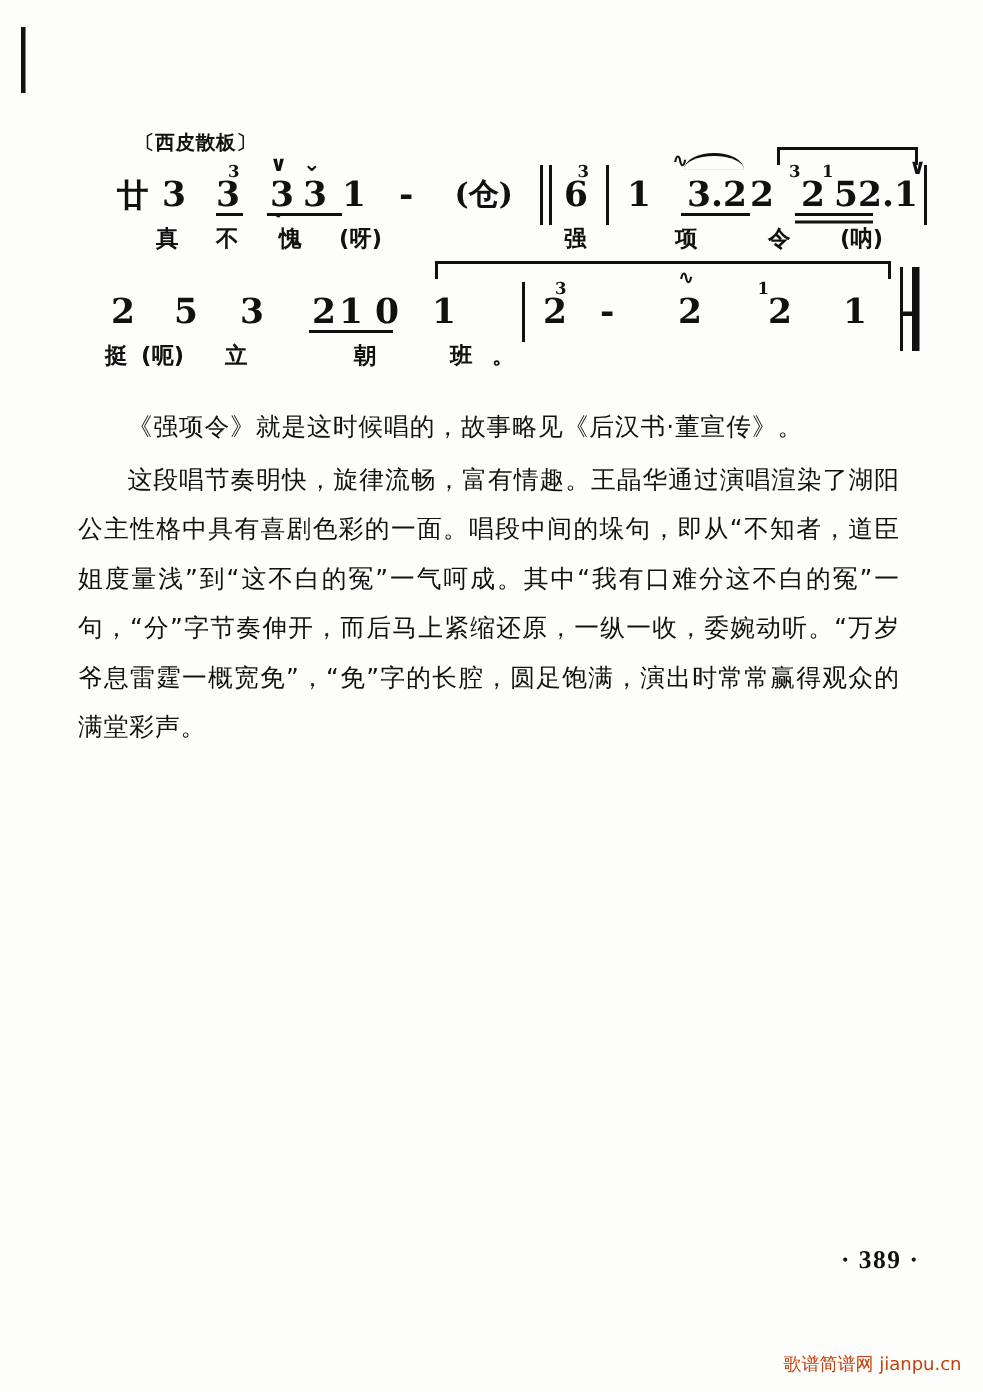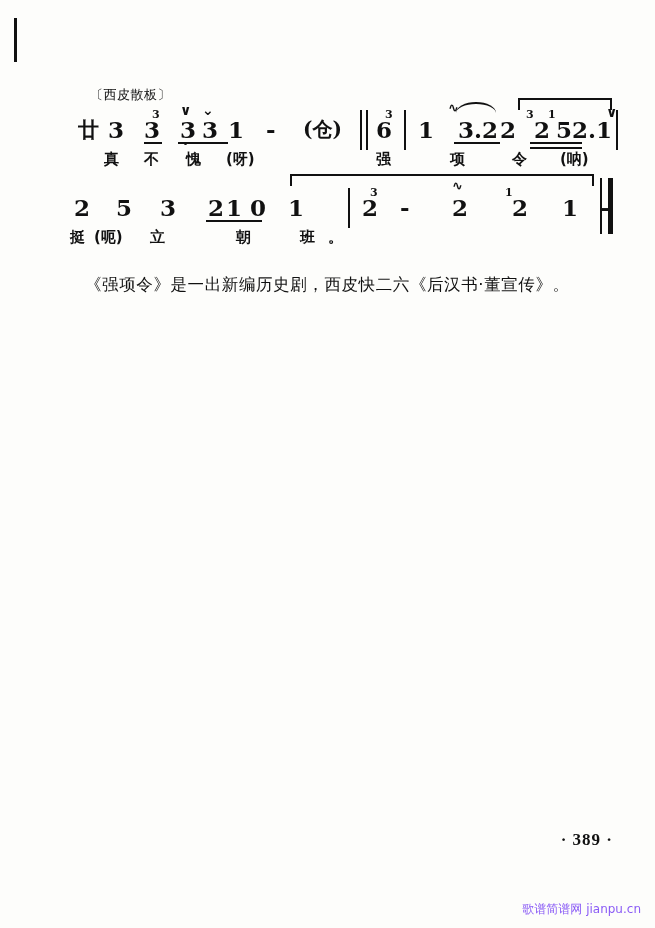--- a/index.html
+++ b/index.html
@@ -35,21 +35,21 @@
     left: 60px;
     top: 78px;
     width: 560px;
     height: 180px;
   }
   .tempo-mark {
     position: absolute;
     left: 30px;
     top: 8px;
     font-size: 13px;
-    font-weight: normal;
+    font-weight: bold;
     letter-spacing: 0.5px;
     font-family: "DejaVu Sans", "Liberation Sans", sans-serif;
   }
 
   .staff-line {
     position: absolute;
     left: 0;
     width: 560px;
   }
   .line1 { top: 34px; height: 66px; }
@@ -159,21 +159,21 @@
     font-family: Liberation Serif, serif;
   }
   .watermark {
     position: absolute;
     right: 14px;
     bottom: 10px;
     font-size: 12px;
     color: #8a8a8a;
     font-family: "DejaVu Sans", "Liberation Sans", sans-serif;
   }
-  .watermark .site { color: #8b5cf6; }
+  .watermark .site { color: #c2410c; }
 </style>
 </head>
 <body>
 
 <div class="page">
 
   <div class="margin-bar"></div>
 
   <div class="score">
 
@@ -274,21 +274,22 @@
         <span class="ly" style="left:34px;">(呃)</span>
         <span class="ly" style="left:90px;">立</span>
         <span class="ly" style="left:176px;">朝</span>
         <span class="ly" style="left:240px;">班</span>
         <span class="ly" style="left:268px;">。</span>
       </div>
     </div>
   </div>
 
   <div class="body-text">
-    <p class="para">《强项令》是一出新编历史剧，西皮快二六《后汉书·董宣传》。</p>
+    <p class="para">《强项令》就是这时候唱的，故事略见《后汉书·董宣传》。</p>
+    <p class="para">这段唱节奏明快，旋律流畅，富有情趣。王晶华通过演唱渲染了湖阳公主性格中具有喜剧色彩的一面。唱段中间的垛句，即从“不知者，道臣姐度量浅”到“这不白的冤”一气呵成。其中“我有口难分这不白的冤”一句，“分”字节奏伸开，而后马上紧缩还原，一纵一收，委婉动听。“万岁爷息雷霆一概宽免”，“免”字的长腔，圆足饱满，演出时常常赢得观众的满堂彩声。</p>
   </div>
 
   <div class="page-number">
     <span>·</span>
     <span>389</span>
     <span>·</span>
   </div>
 
   <div class="watermark">
     <span class="site">歌谱简谱网 jianpu.cn</span>

